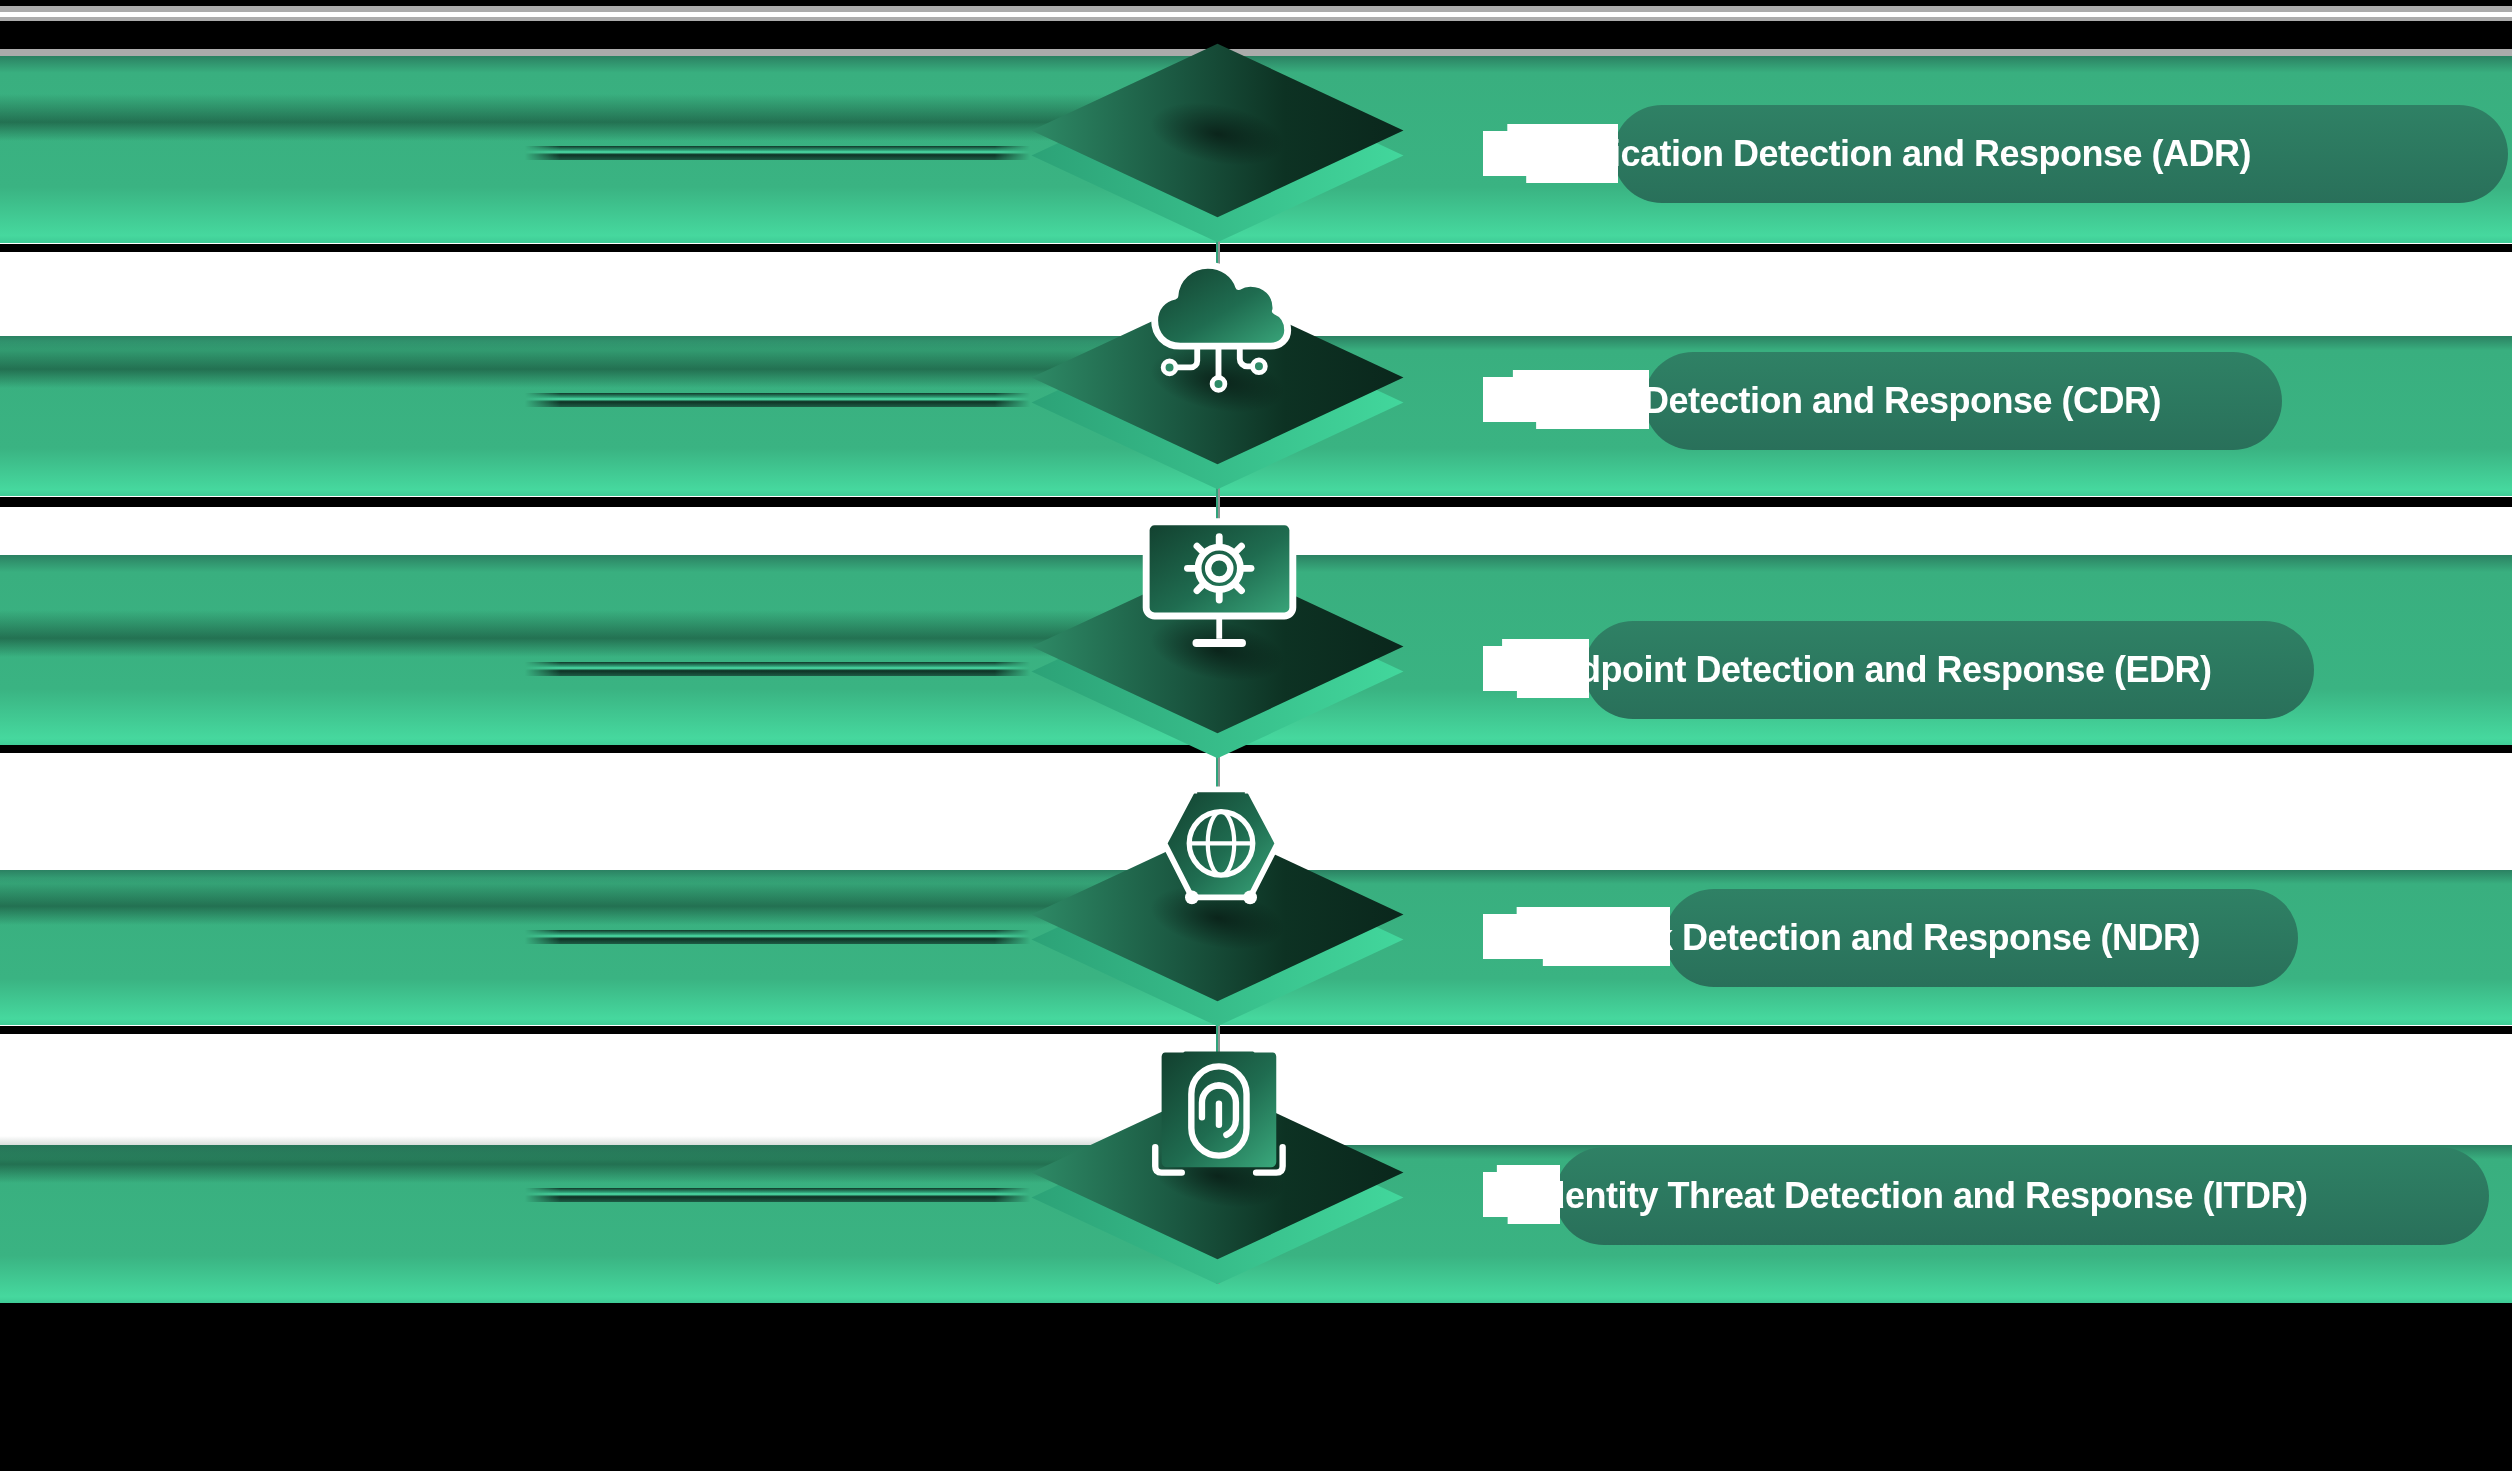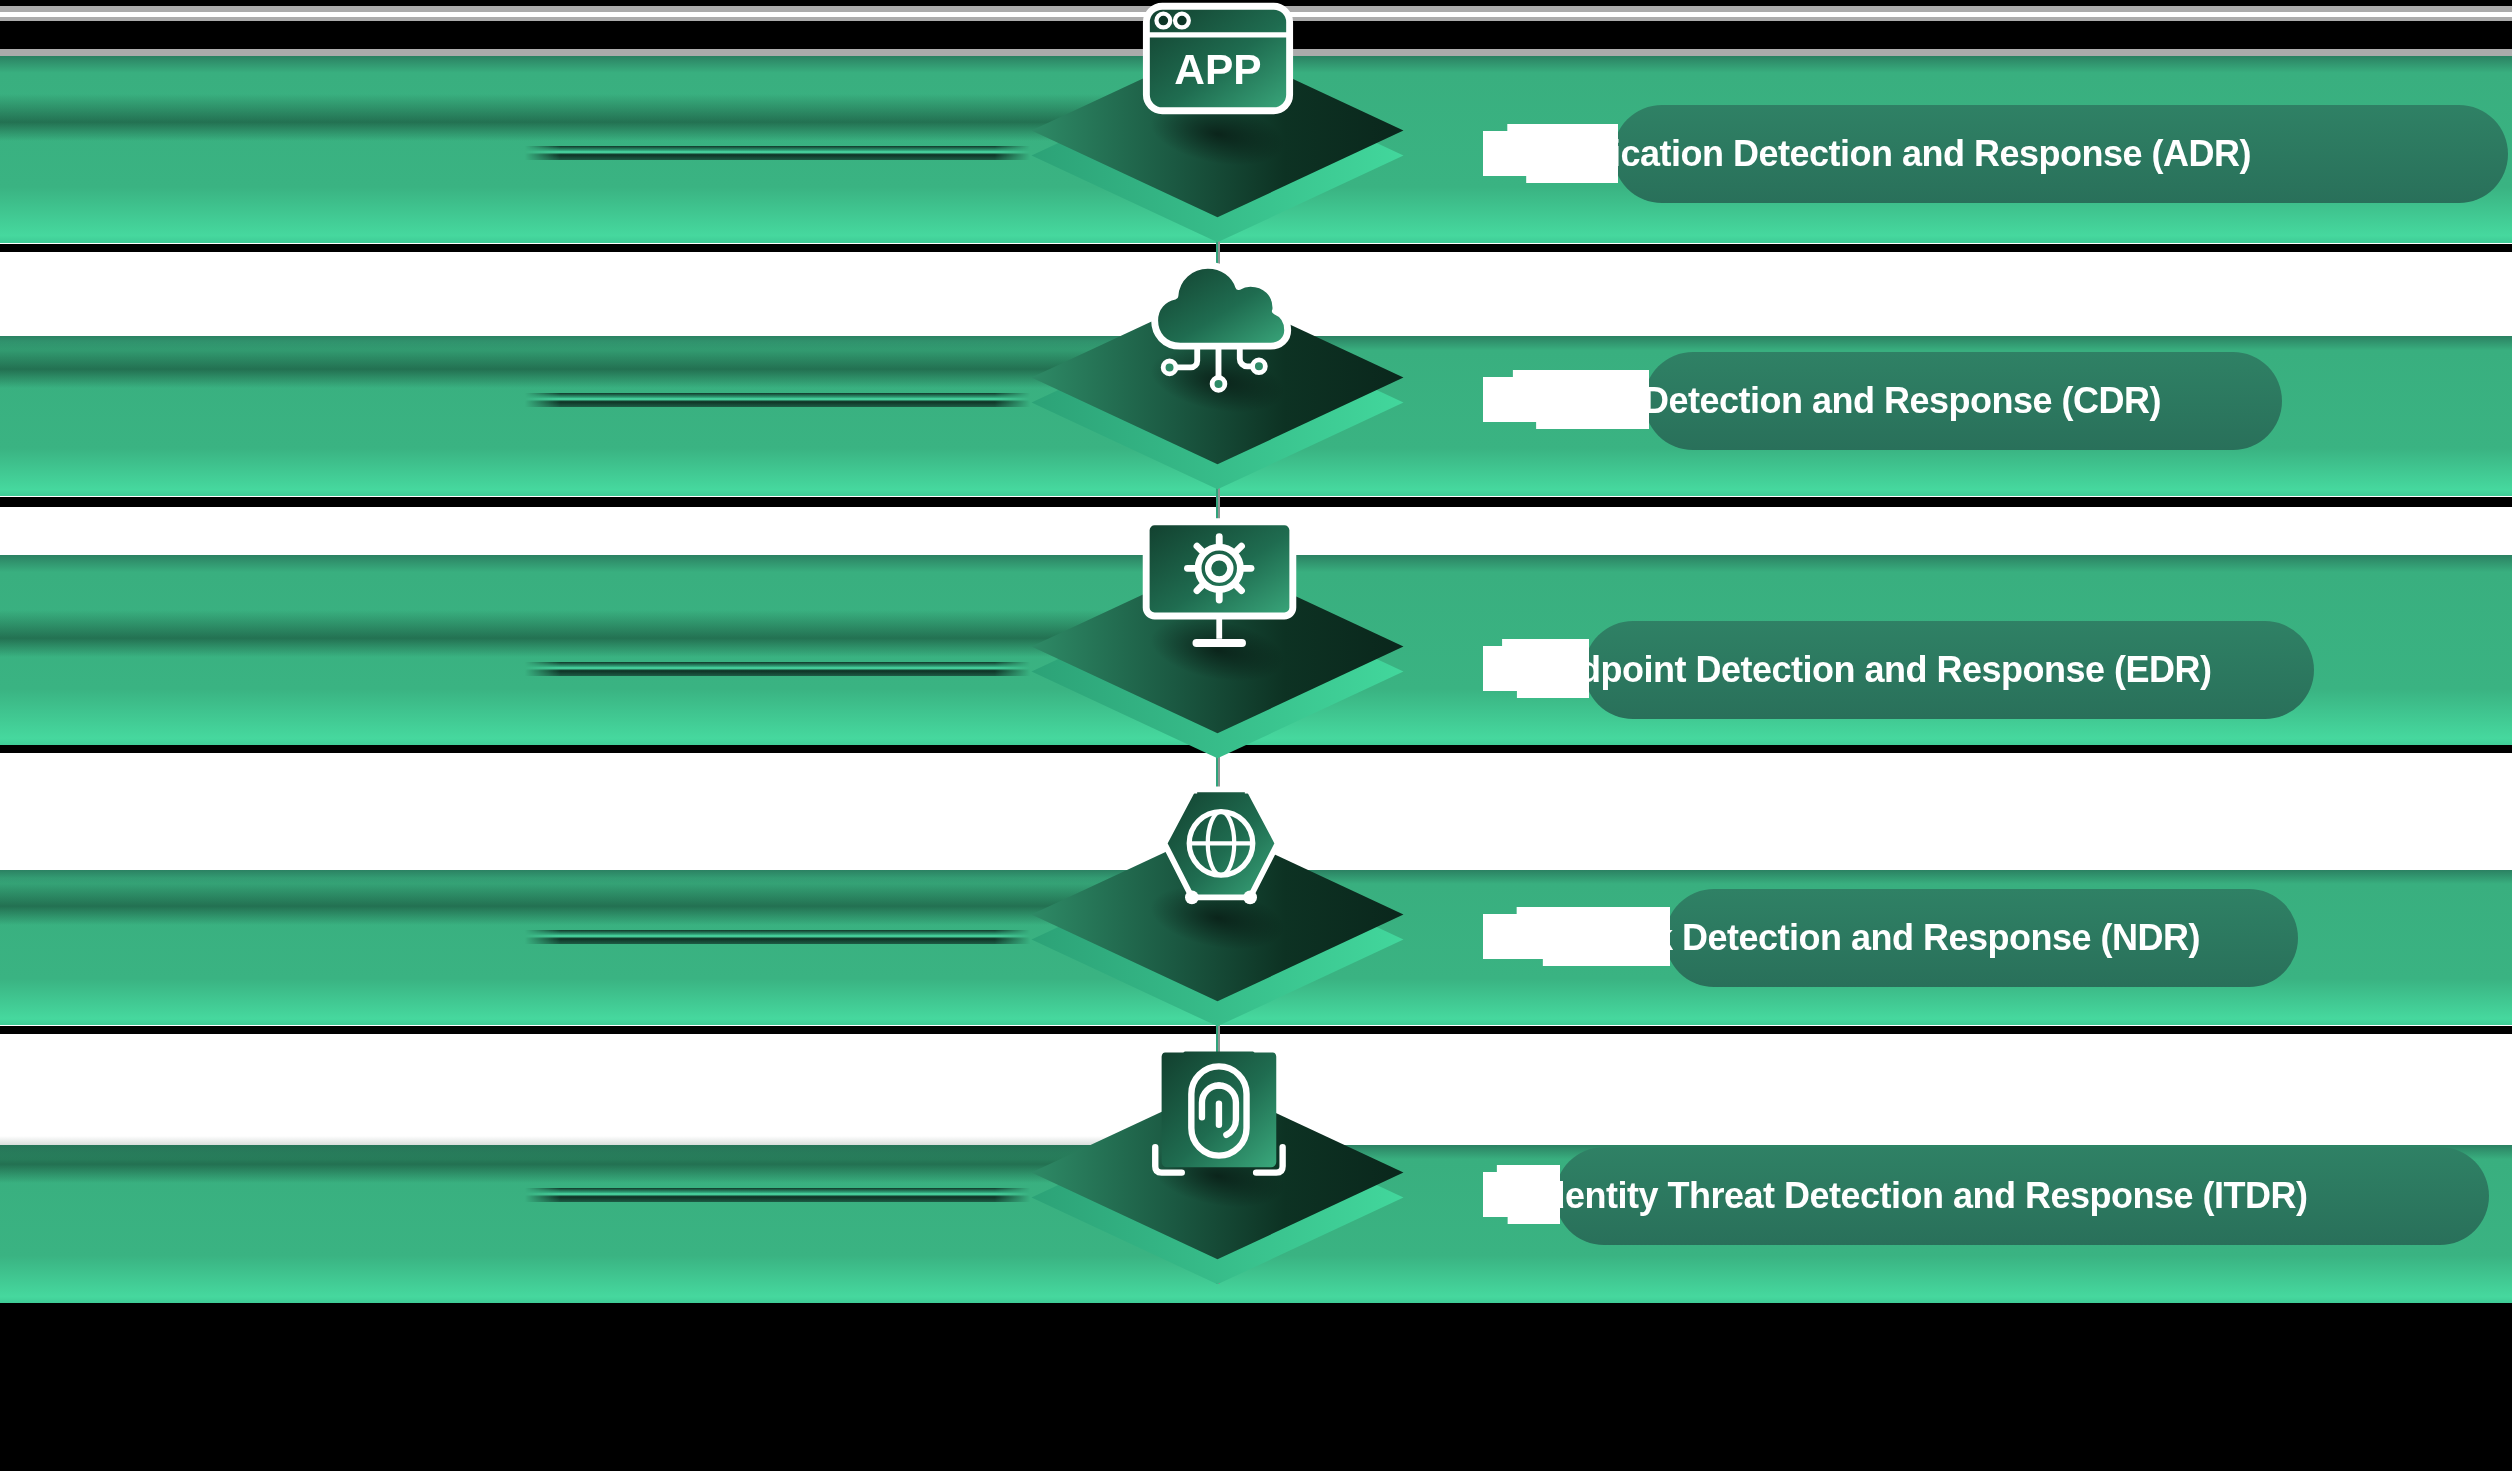--- a/index.html
+++ b/index.html
@@ -80,29 +80,20 @@
       <div class="shade" style="top: 94px;"></div>
       <div class="streak" style="top: 146px;"></div>
       <div class="platform" style="top: 43px;">
         <div class="face side"></div>
         <div class="face topf"></div>
       </div>
       <div class="pill" style="left: 1613px; top: 105px; width: 895px; height: 98px;">
         <span class="lbl" style="left: -80px;">Application Detection and Response (ADR)</span>
       </div>
       <div class="blob" style="left: 1483px; top: 124px; width: 135px; height: 59px;"></div>
-      <div class="icon" style="left: 1142px; top: 1.6px; width: 152px; height: 113px;">
-        <svg viewBox="0 0 286 213">
-   <rect x="8" y="8" width="270" height="197" rx="30" fill="url(#ig)" stroke="#fff" stroke-width="13"></rect>
-   <line x1="10" y1="62" x2="276" y2="62" stroke="#fff" stroke-width="10"></line>
-   <circle cx="40" cy="35" r="13" fill="#0d3526" stroke="#fff" stroke-width="8"></circle>
-   <circle cx="75" cy="35" r="13" fill="#0d3526" stroke="#fff" stroke-width="8"></circle>
-   <text x="143" y="155" font-size="80" fill="#fff" text-anchor="middle">APP</text>
-  </svg>
-      </div>
     </div>
     <div class="row">
       <div class="ghost" style="top: 370px;">Cloud Detection and Response (CDR)</div>
       <div class="shade" style="top: 341px;"></div>
       <div class="streak" style="top: 393px;"></div>
       <div class="platform" style="top: 290px;">
         <div class="face side"></div>
         <div class="face topf"></div>
       </div>
       <div class="pill" style="left: 1644px; top: 352px; width: 638px; height: 98px;">

